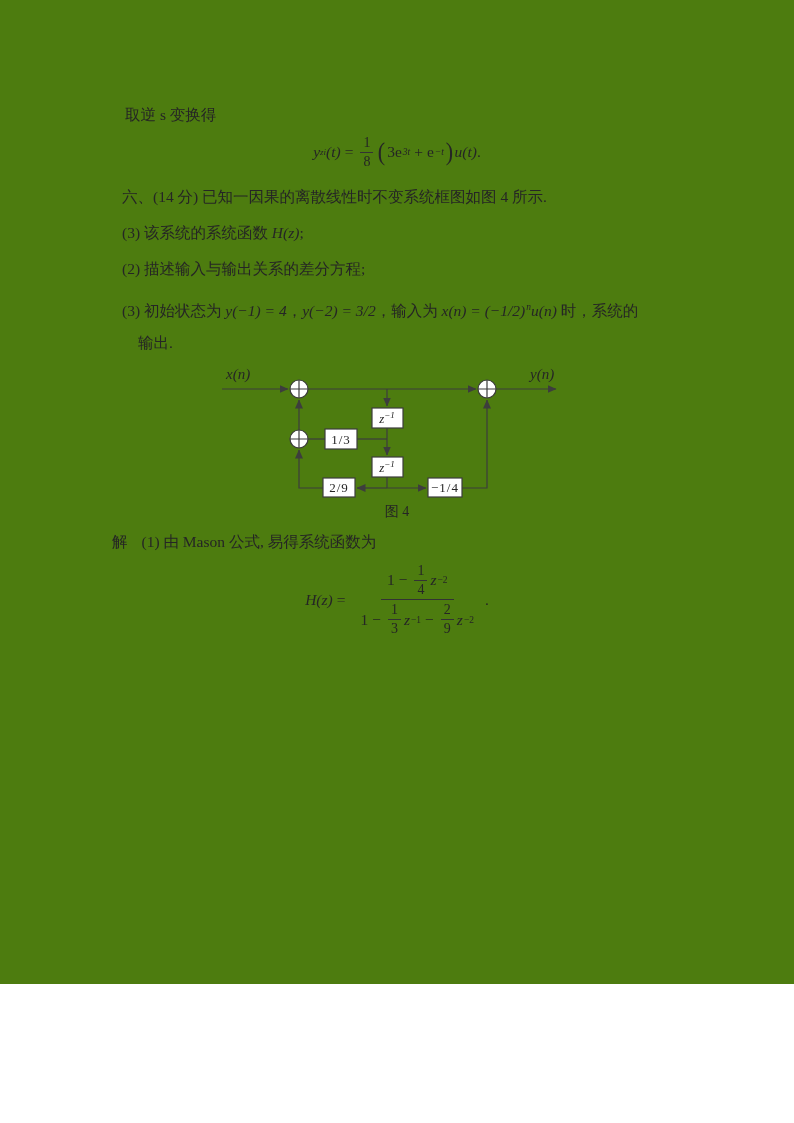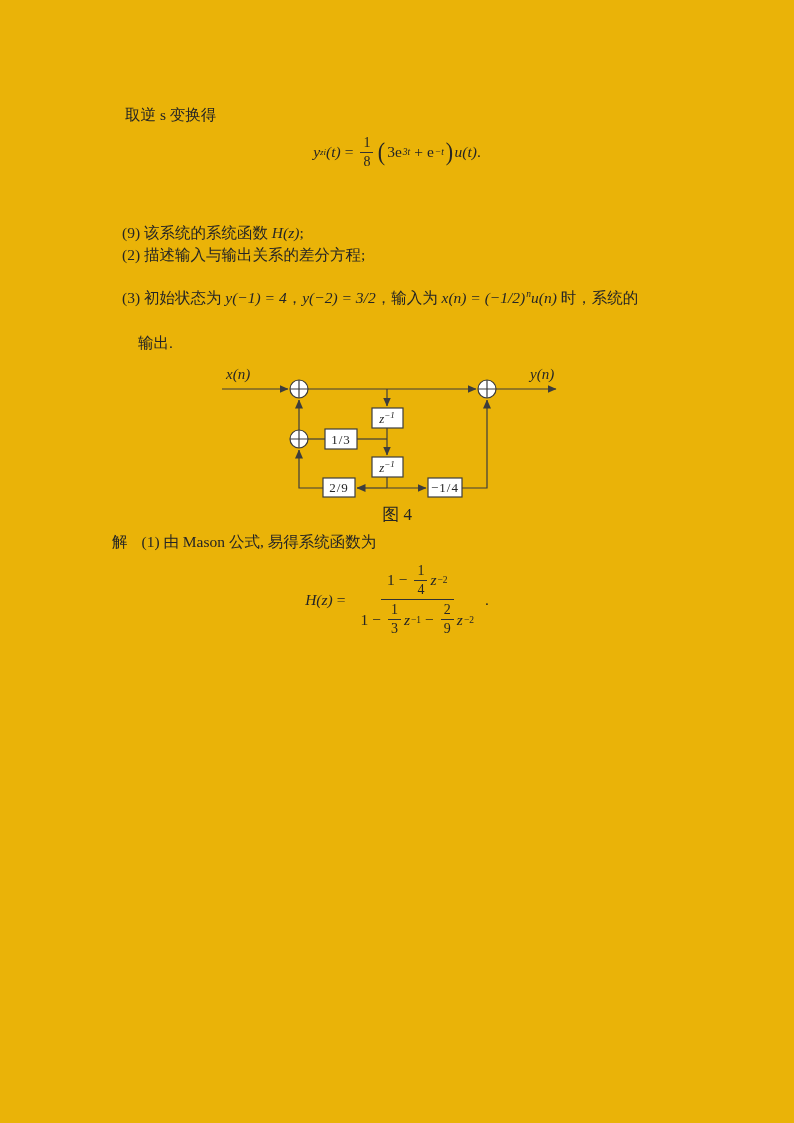--- a/index.html
+++ b/index.html
@@ -1,21 +1,21 @@
 <!DOCTYPE html>
 <html><head>
 <meta charset="utf-8">
 <style>
   html,body { margin:0; padding:0; }
   body {
     width:794px; height:1123px; background:#ffffff; position:relative;
     font-family:"Liberation Serif","DejaVu Serif",serif;
     color:#252525;
   }
-  .page { position:absolute; left:0; top:0; width:794px; height:1123px; background:#eab308;text-align:center; }
+  .page { position:absolute; left:0; top:0; width:794px; height:984px; background:#4d7c0f;text-align:center; }
   .line { position:absolute; font-size:15.5px; line-height:21px; white-space:nowrap; }
   .center-row { position:absolute; left:0; width:794px; display:flex; justify-content:center; }
   .f { display:inline-flex; align-items:center; font-size:15.5px; }
   .it { font-style:italic; }
   .op { margin:0 4px; }
   .ssup { font-size:9.5px; vertical-align:super; line-height:0; margin-left:1px; }
   .ssub { font-size:9px; vertical-align:sub; line-height:0; }
   .frac { display:inline-flex; flex-direction:column; align-items:center; font-size:14px; line-height:1.12; margin:0 3px; }
   .frac .fr-n { padding:0 3px 1px; border-bottom:1px solid #333; }
   .frac .fr-d { padding:1px 3px 0; }
@@ -52,28 +52,29 @@
       <span class="op">+</span>
       <span>e</span>
         <sup class="ssup it">−t</sup>
       <span class="bp">)</span>
       <span class="it">u</span>
         <span class="it">(t)</span>
         <span>.</span>
     </span>
   </div>
 
+  <div class="line" style="left:122px; top:186px">六、(14 分) 已知一因果的离散线性时不变系统框图如图 4 所示.</div>
 
   <div class="line" style="left:122px; top:222px">
-    <span>(9) 该系统的系统函数 </span><span class="it">H</span><span class="it">(z)</span><span>;</span>
+    <span>(3) 该系统的系统函数 </span><span class="it">H</span><span class="it">(z)</span><span>;</span>
   </div>
 
-  <div class="line" style="left:122px; top:244px">(2) 描述输入与输出关系的差分方程;</div>
+  <div class="line" style="left:122px; top:258px">(2) 描述输入与输出关系的差分方程;</div>
 
-  <div class="line" style="left:122px; top:287px">
+  <div class="line" style="left:122px; top:300px">
     <span>(3) 初始状态为 </span><span class="it">y(−1) = 4</span><span>，</span><span class="it">y(−2) = 3/2</span><span>，</span><span>输入为 </span><span class="it">x(n) = (−1/2)</span><sup class="ssup it">n</sup><span class="it">u(n)</span><span> 时，系统的</span>
   </div>
 
   <div class="line" style="left:138px; top:332px">输出.</div>
 
   <svg style="position:absolute; left:200px; top:360px" width="380" height="142" viewBox="0 0 380 142">
     <defs>
       <marker id="ah" markerWidth="9" markerHeight="8" refX="8.5" refY="4" orient="auto" markerUnits="userSpaceOnUse">
         <path d="M0,0 L9,4 L0,8 Z" fill="#3d3d3d"></path>
       </marker>
@@ -129,21 +130,21 @@
     <text class="diag-label" x="26" y="19"><tspan>x(n)</tspan></text>
     <text class="diag-label" x="330" y="19"><tspan>y(n)</tspan></text>
     <text class="z-label" x="187" y="63" text-anchor="middle"><tspan>z</tspan><tspan dy="-5" font-size="9">−1</tspan></text>
     <text class="z-label" x="187" y="112" text-anchor="middle"><tspan>z</tspan><tspan dy="-5" font-size="9">−1</tspan></text>
     <text class="box-label" x="141" y="84" text-anchor="middle">1/3</text>
     <text class="box-label" x="139" y="132" text-anchor="middle">2/9</text>
     <text class="box-label" x="245" y="132" text-anchor="middle">−1/4</text>
   </svg>
 
   <div class="center-row" style="top:503px">
-    <span style="font-size:17px">图 4</span>
+    <span style="font-size:14px">图 4</span>
   </div>
 
   <div class="line" style="left:112px; top:531px">
     <span class="jie">解</span><span>(1) 由 Mason 公式, 易得系统函数为</span>
   </div>
 
   <div class="center-row" style="top:561px">
     <span class="f">
       <span class="it">H</span>
         <span class="it">(z)</span>

